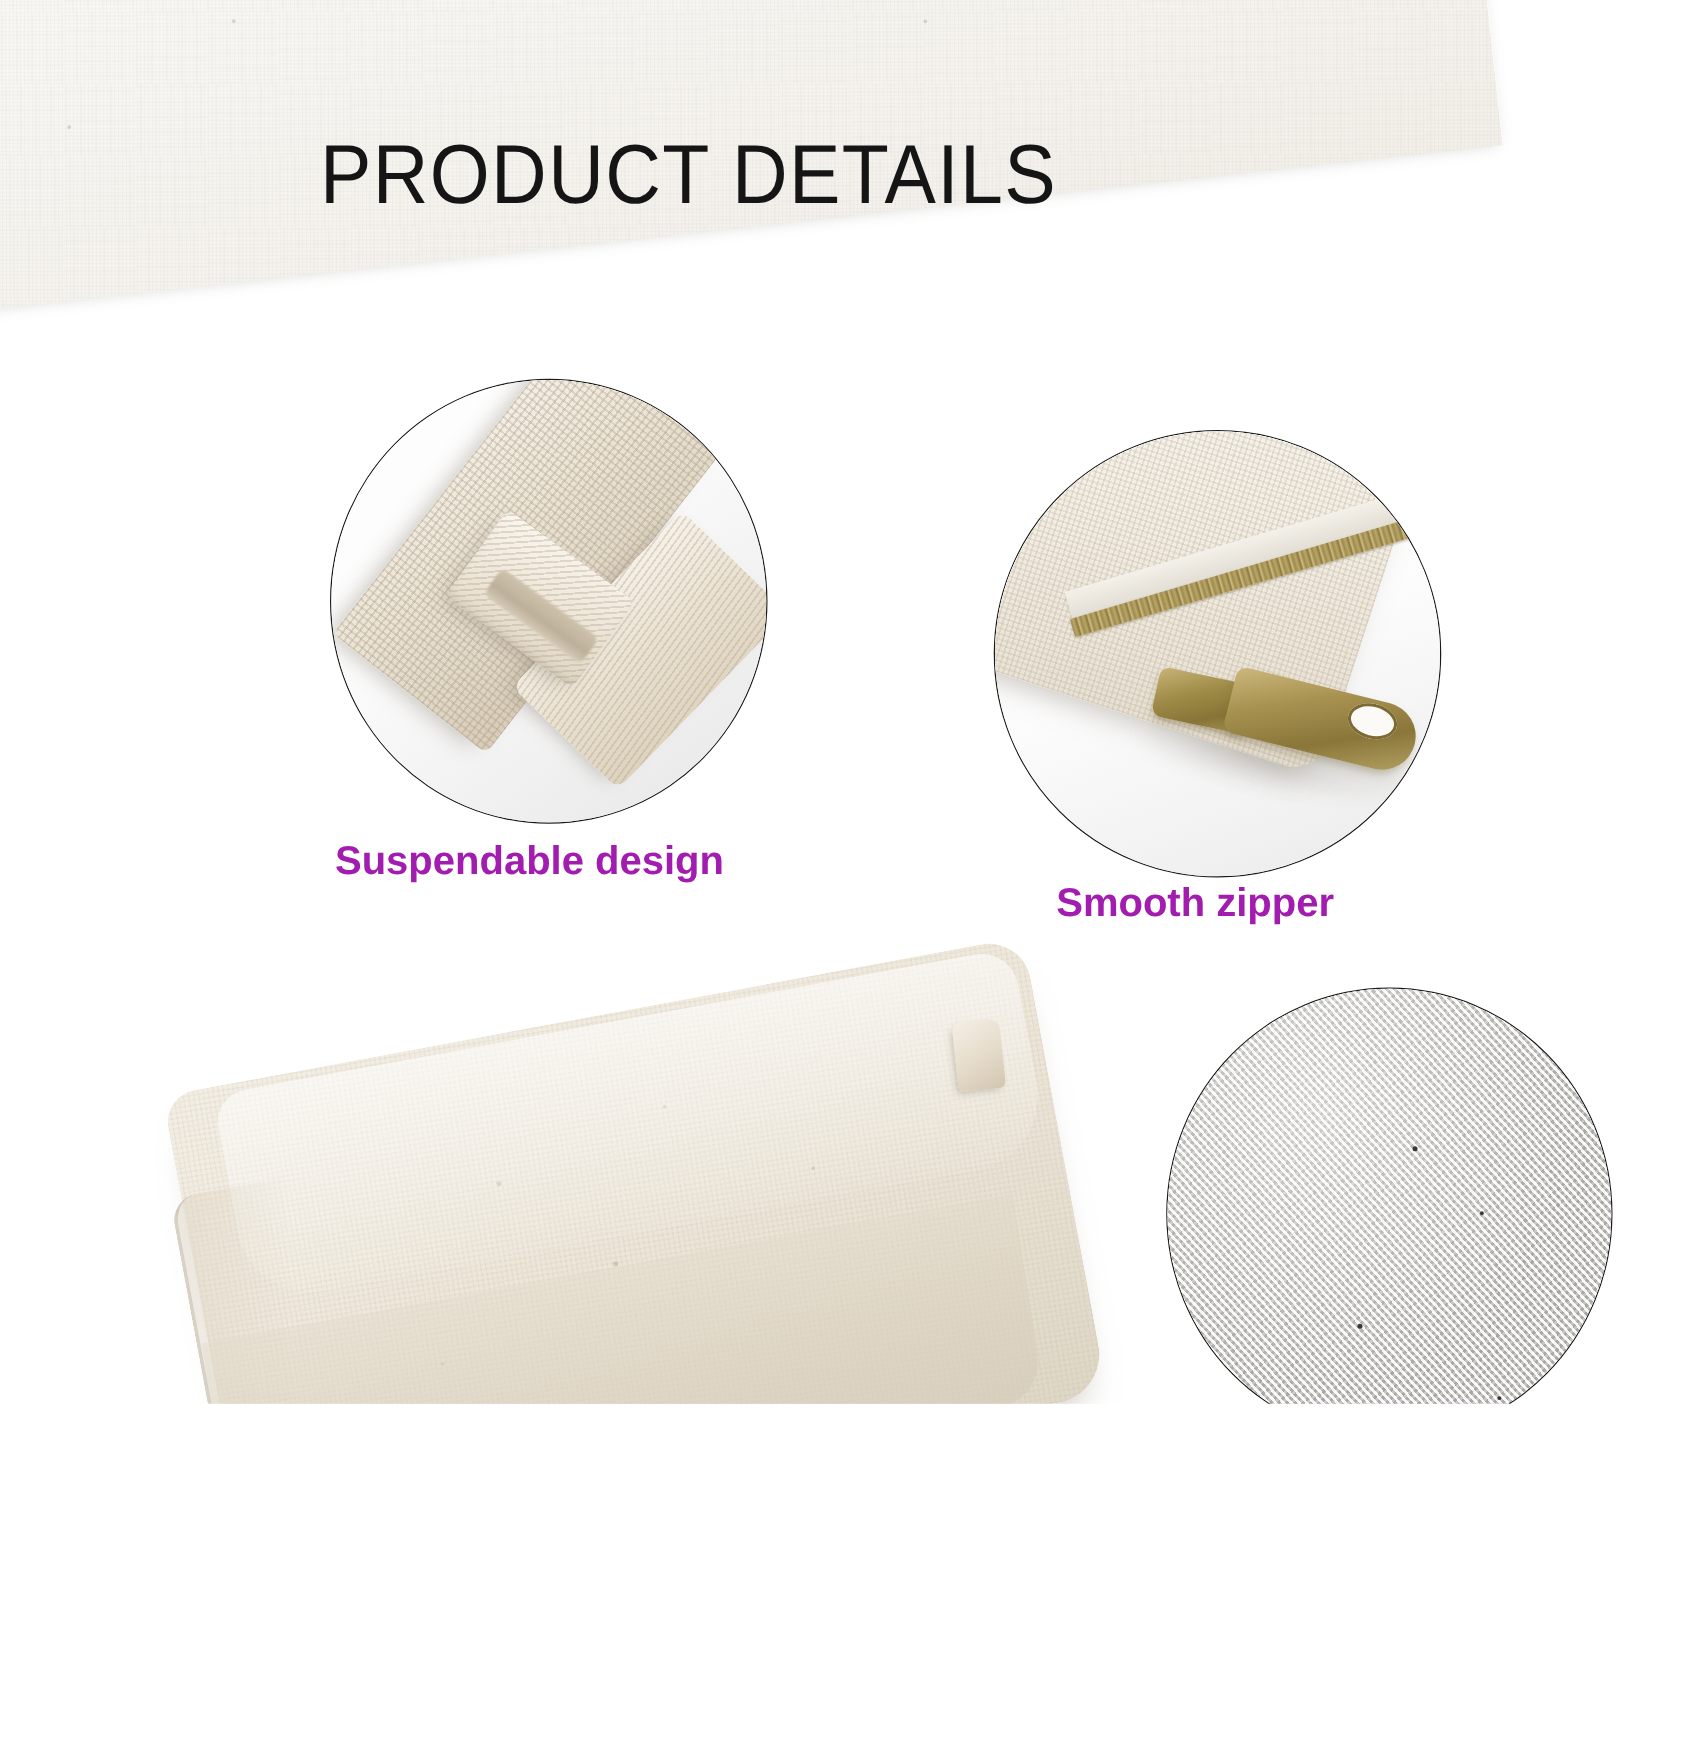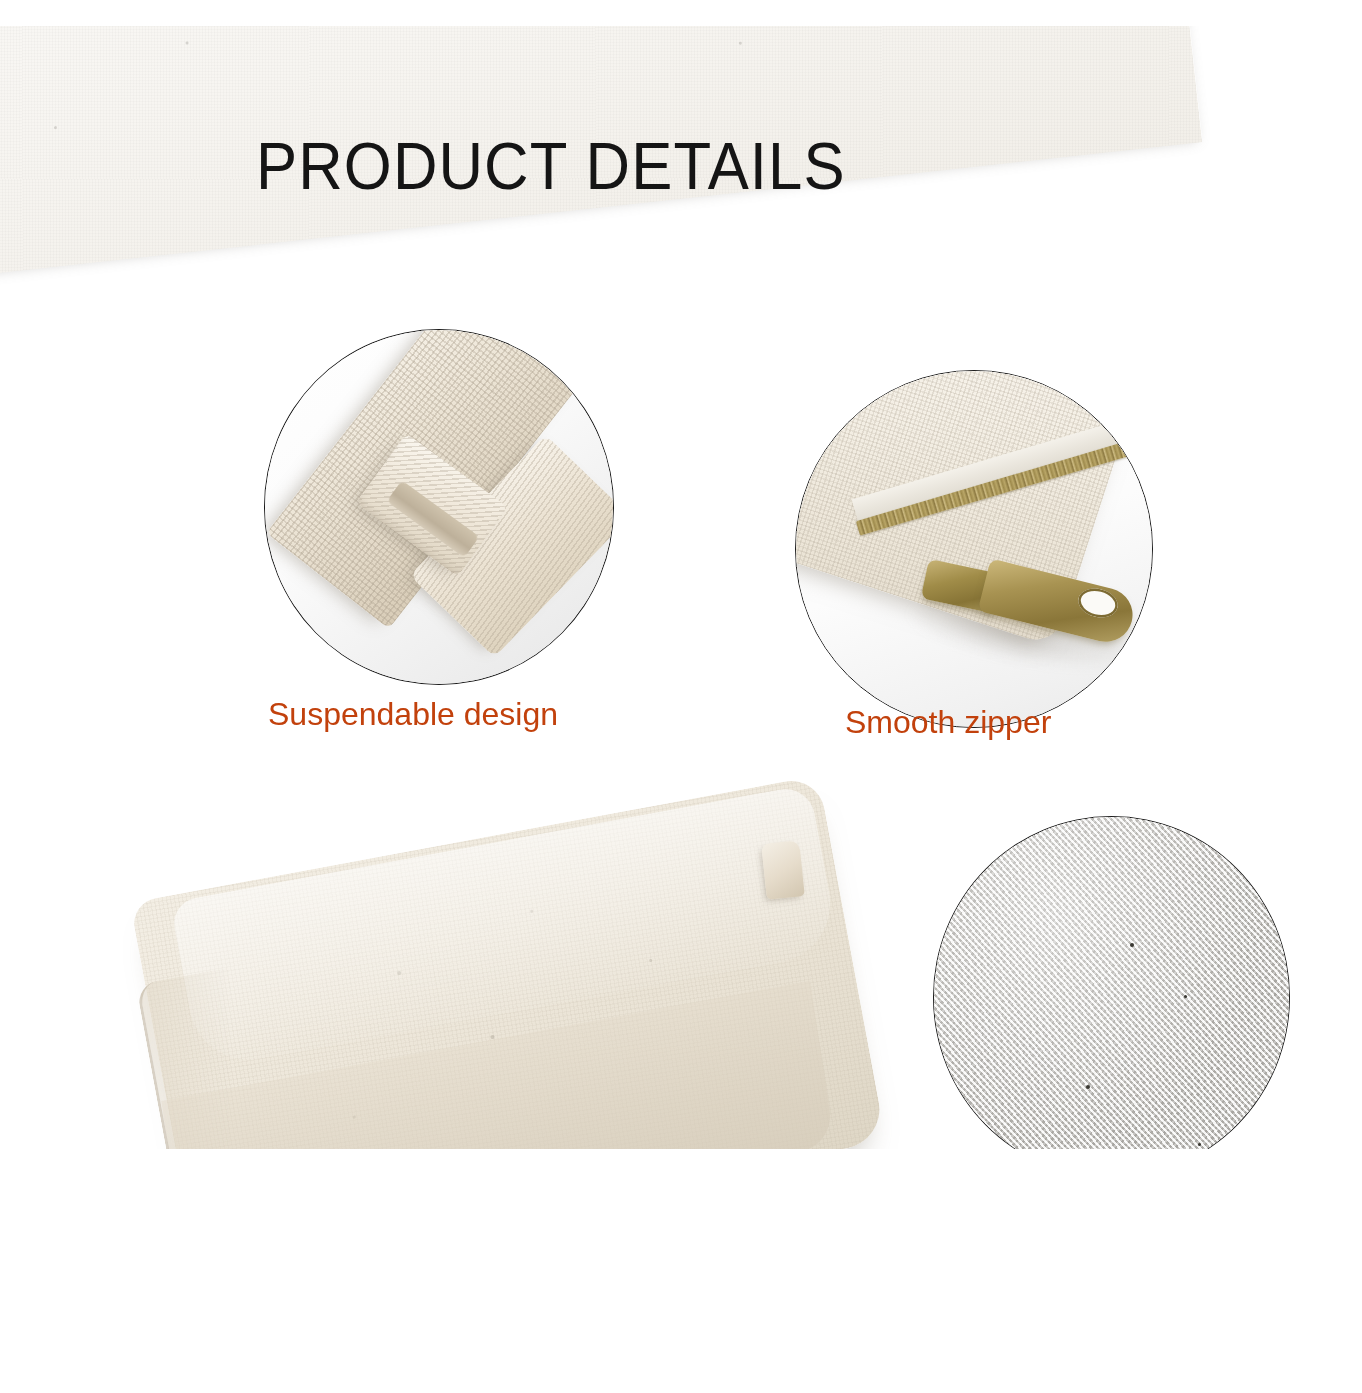--- a/index.html
+++ b/index.html
@@ -9,21 +9,20 @@
     background:#ffffff;
     font-family:"Liberation Sans", sans-serif;
     overflow:hidden;
   }
 
   #page {
     position:relative;
     width:1362px; height:1123px;
     background:#ffffff;
     overflow:hidden;
-    margin-top:26px;
   }
 
   
   .backdrop {
     position:absolute;
     left:-120px; top:-210px;
     width:1330px; height:470px;
     background:
       repeating-linear-gradient(96deg, rgba(0,0,0,0.020) 0px, rgba(0,0,0,0.020) 1px, rgba(255,255,255,0) 1px, rgba(255,255,255,0) 3px),
       repeating-linear-gradient(6deg, rgba(0,0,0,0.016) 0px, rgba(0,0,0,0.016) 1px, rgba(255,255,255,0) 1px, rgba(255,255,255,0) 3px),
@@ -287,27 +286,27 @@
   .pouch-fleck {
     position:absolute;
     border-radius:50%;
     background:rgba(150,142,128,0.32);
   }
 
   
   .caption {
     position:absolute;
     font-size:32px;
-    color:#c2410c;
+    color:#a21caf;
     line-height:1;
     white-space:nowrap;
-    font-weight:400;
+    font-weight:700;
   }
   #caption-suspend { left:268px; top:672px; }
-  #caption-zipper  { left:845px; top:680px; }
+  #caption-zipper  { left:845px; top:706px; }
   #caption-canvas  { left:897px; top:1172px; }
 </style>
 </head>
 <body>
 
 <div id="page">
 
   <div class="backdrop-edge"></div>
   <div class="backdrop">
     <div class="backdrop-fleck" style="left:330px;top:260px;"></div>

